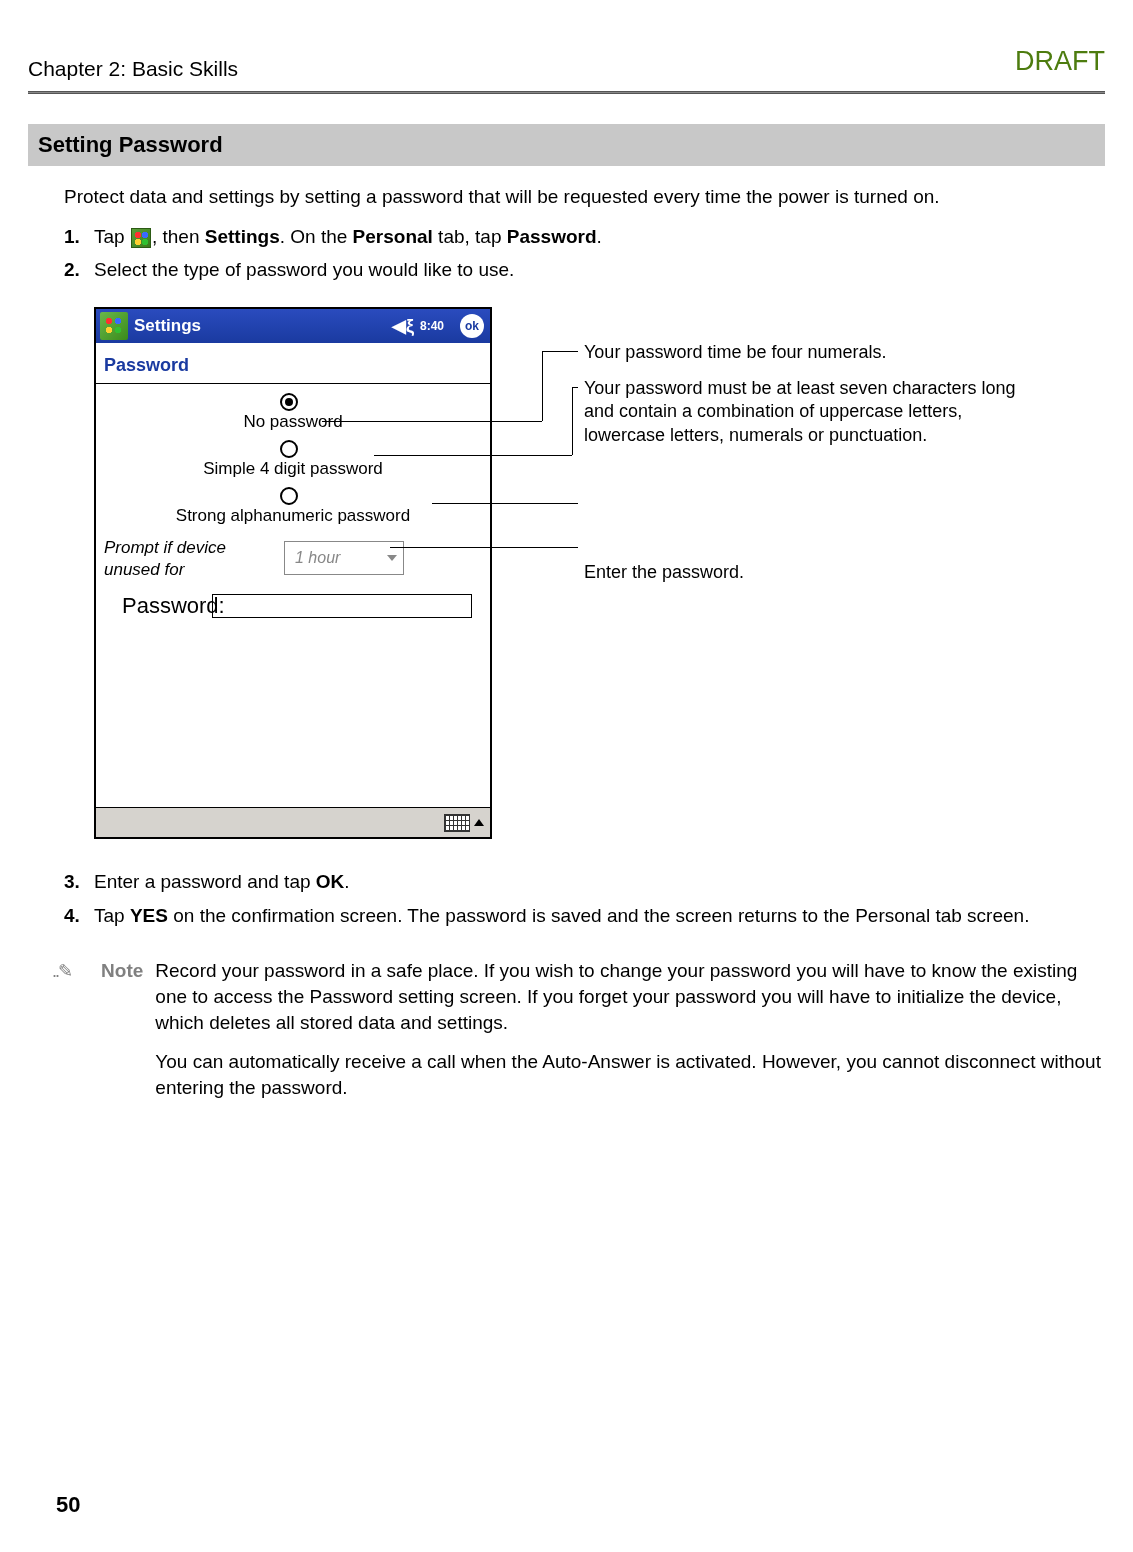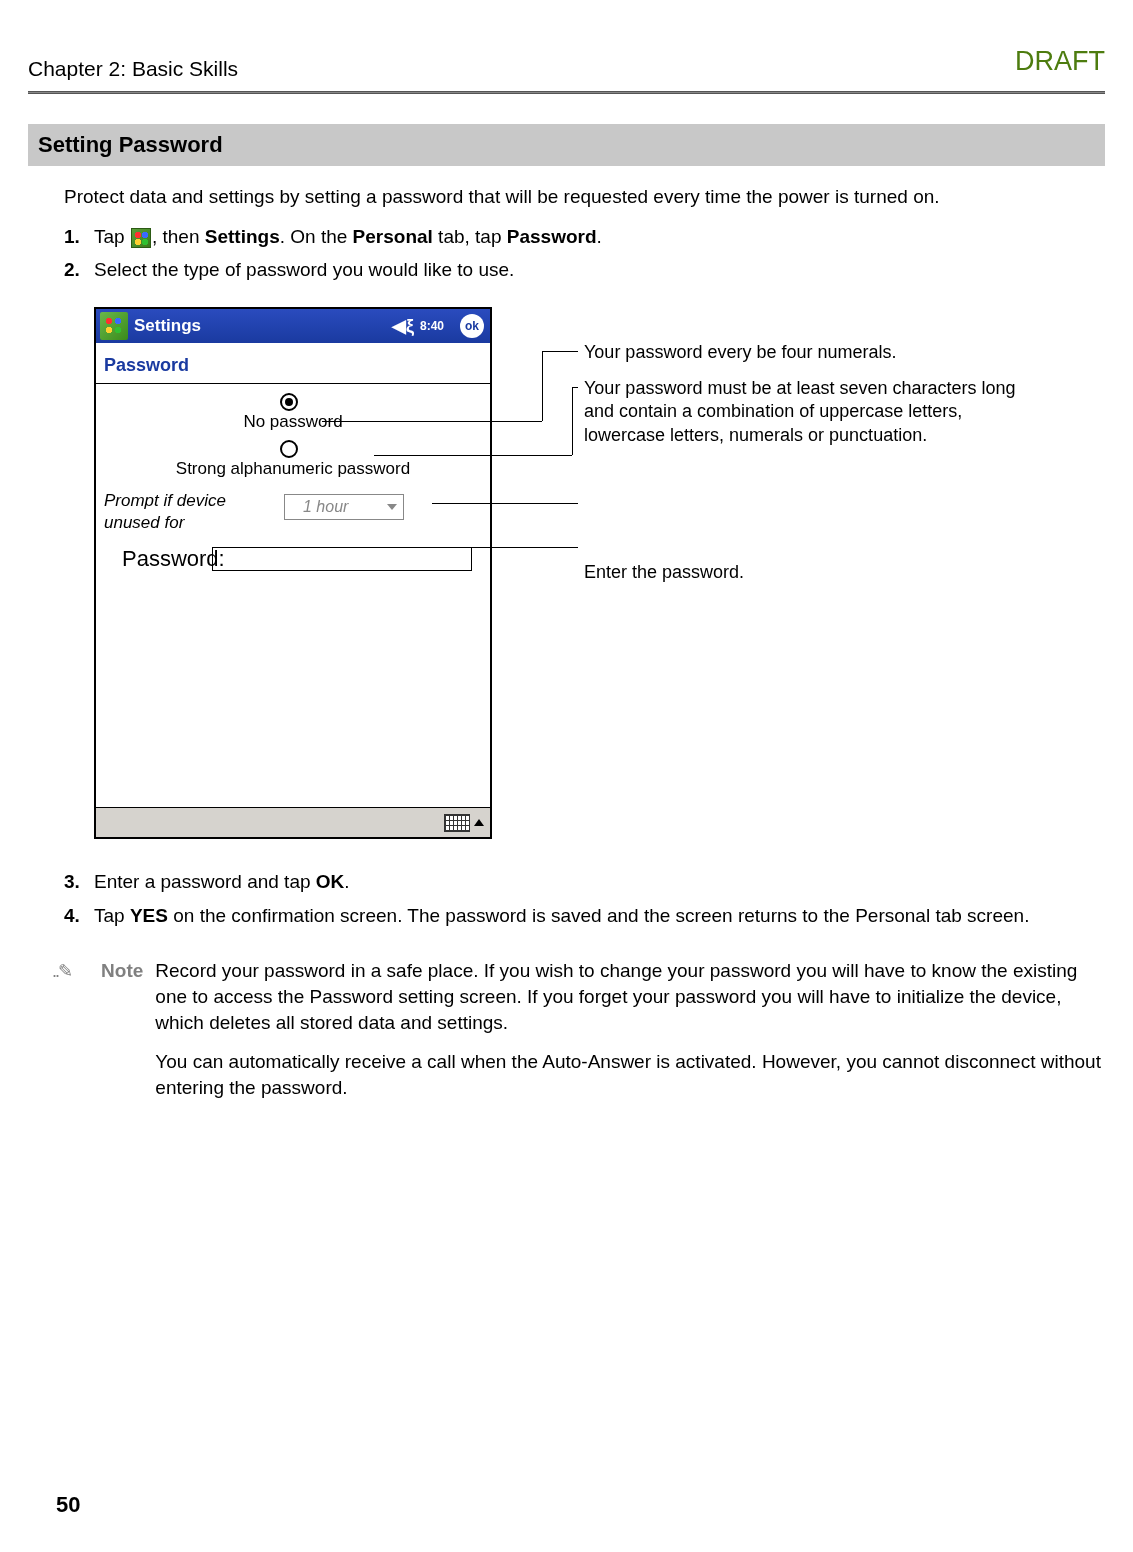--- a/index.html
+++ b/index.html
@@ -162,24 +162,24 @@
     font-size: 17px;
     display: flex;
     align-items: flex-start;
     font-style: italic;
   }
   .pda-prompt-text { width: 180px; line-height: 1.3; }
   .pda-dropdown {
     border: 1px solid #888;
     color: #888;
     width: 120px;
-    height: 26px;
-    display: flex;
-    align-items: center;
-    padding: 0 18px;
+    height: 34px;
+    display: flex;
+    align-items: center;
+    padding: 0 10px;
     font-size: 16px;
     margin-top: 4px;
     position: relative;
   }
   .pda-dropdown::after {
     content: "";
     position: absolute;
     right: 6px; top: 50%;
     transform: translateY(-50%);
     border-left: 5px solid transparent;
@@ -307,20 +307,24 @@
     </div>
     <div class="pda-subtitle">Password</div>
     <div class="pda-divider"></div>
     <div class="pda-body">
       <div class="pda-option">
         <span class="radio selected"></span>
         <span>No password</span>
       </div>
       <div class="pda-option">
         <span class="radio"></span>
+        <span>Simple 4 digit password</span>
+      </div>
+      <div class="pda-option">
+        <span class="radio"></span>
         <span>Strong alphanumeric password</span>
       </div>
       <div class="pda-prompt">
         <span class="pda-prompt-text">Prompt if device unused for</span>
         <span class="pda-dropdown">1 hour</span>
       </div>
       <div class="pda-password-row">
         <span class="lbl">Password:</span>
         <span class="pda-password-input"></span>
       </div>
@@ -337,21 +341,21 @@
     <div class="callout-vert" style="left:-10px; top:44px; height:70px;"></div>
     <div class="callout-line" style="left:-10px; top:44px; width:36px;"></div>
 
     <div class="callout-line" style="left:-178px; top:148px; width:198px;"></div>
     <div class="callout-vert" style="left:20px; top:80px; height:68px;"></div>
     <div class="callout-line" style="left:20px; top:80px; width:6px;"></div>
 
     <div class="callout-line" style="left:-120px; top:196px; width:146px;"></div>
     <div class="callout-line" style="left:-162px; top:240px; width:188px;"></div>
 
-    <div class="callout" style="top:34px;">Your password every be four numerals.</div>
+    <div class="callout" style="top:34px;">Your password time be four numerals.</div>
     <div class="callout" style="top:70px;">Your password must be at least seven characters long and contain a combination of uppercase letters, lowercase letters, numerals or punctuation.</div>
     <div class="callout" style="top:254px;">Enter the password.</div>
   </div>
 </div>
 
 <ol class="steps">
   <li>
     <span class="num">3.</span>
     <span class="step-body">
       <span>Enter a password and tap </span><span class="bold">OK</span><span>.</span>

